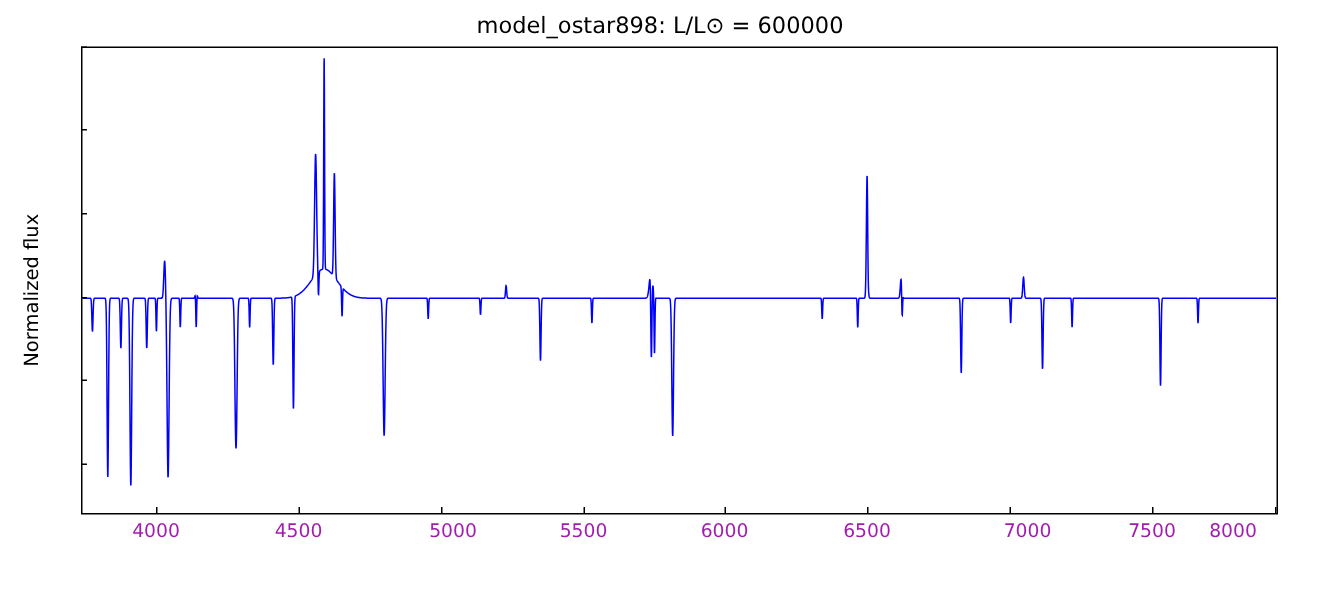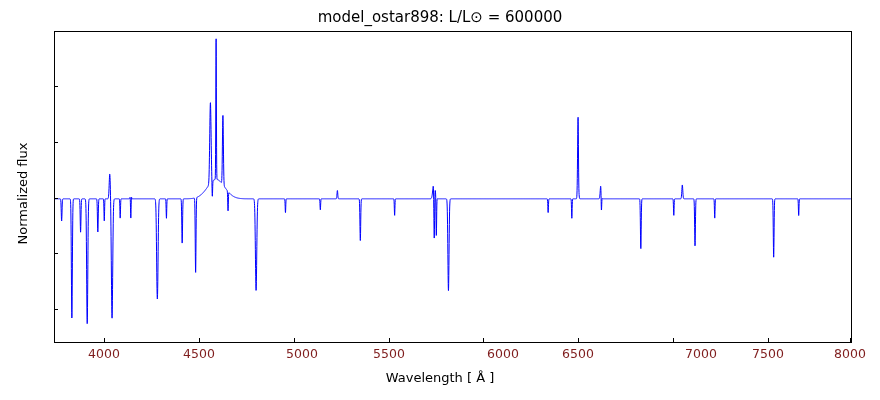--- a/index.html
+++ b/index.html
@@ -51,21 +51,21 @@
   .ytick-mark {
     position: absolute;
     width: 4px;
     height: 1px;
     background: #000000;
   }
   .xtick-label {
     position: absolute;
     top: 346px;
     font-size: 12.5px;
-    color: #7f1d1d;
+    color: #a21caf;
     text-align: center;
     white-space: nowrap;
     transform: translateX(-50%);
   }
   .xtick-mark {
     position: absolute;
     width: 1px;
     height: 4px;
     background: #000000;
   }
@@ -121,23 +121,22 @@
     <div class="xtick-mark" style="left:483px; top:338px;"></div>
     <div class="xtick-mark" style="left:578px; top:338px;"></div>
     <div class="xtick-mark" style="left:673px; top:338px;"></div>
     <div class="xtick-mark" style="left:768px; top:338px;"></div>
     <div class="xtick-mark" style="left:850px; top:338px;"></div>
 
     <div class="xtick-label" style="left:104px;">4000</div>
     <div class="xtick-label" style="left:199px;text-align:center;">4500</div>
     <div class="xtick-label" style="left:302px;">5000</div>
     <div class="xtick-label" style="left:389px;">5500</div>
-    <div class="xtick-label" style="left:503px;">6000</div>
+    <div class="xtick-label" style="left:483px;">6000</div>
     <div class="xtick-label" style="left:578px;">6500</div>
-    <div class="xtick-label" style="left:701px;">7000</div>
+    <div class="xtick-label" style="left:685px;">7000</div>
     <div class="xtick-label" style="left:768px;">7500</div>
-    <div class="xtick-label" style="left:850px;text-align:center;">8000</div>
+    <div class="xtick-label" style="left:822px;text-align:center;">8000</div>
   </div>
 
   <div id="ylabel">Normalized flux</div>
-  <div id="xlabel">Wavelength [ Å ]</div>
 
 </div>
 
 </body></html>

